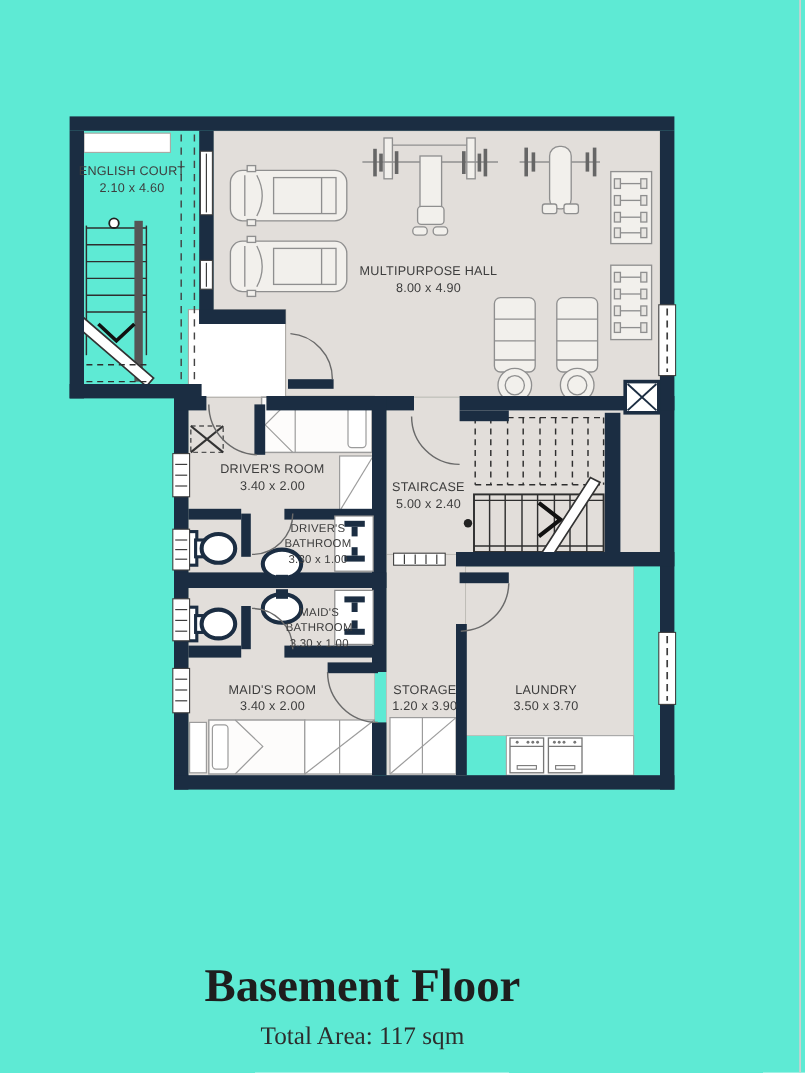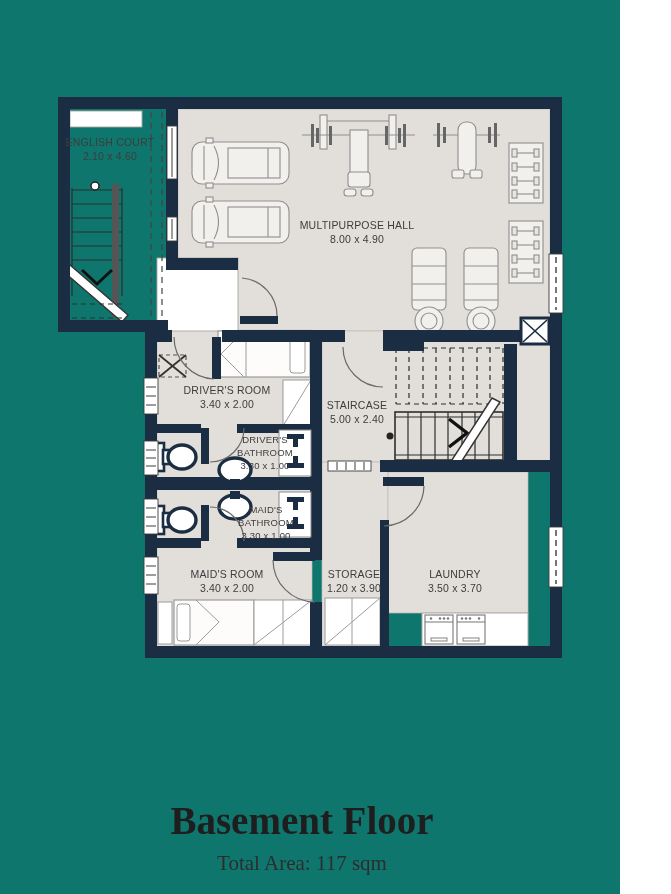--- a/index.html
+++ b/index.html
@@ -1,16 +1,16 @@
 <!DOCTYPE html>
 <html><head>
 <meta charset="utf-8">
 <style>
   html,body{margin:0;padding:0;background:#ffffff;}
-  .page{position:relative;width:620px;height:894px;background:#0f766e;overflow:hidden;
+  .page{position:relative;width:671px;height:894px;background:#5eead4;overflow:hidden;
         font-family:"Liberation Sans",sans-serif;}
   svg{display:block;}
   .wall{fill:#1b2d42;}
   .floor{fill:#e2deda;stroke:#bdbab4;stroke-width:0.7;}
   .whitebox{fill:#ffffff;stroke:#a9a6a1;stroke-width:0.9;}
   .equip{fill:#f2f0ec;stroke:#8f8f8f;stroke-width:1.1;}
   .equipline{stroke:#8f8f8f;stroke-width:1.1;fill:none;}
   .tread{stroke:#2e2e2e;stroke-width:1.2;fill:none;}
   .treaddash{stroke:#2e2e2e;stroke-width:1.2;fill:none;stroke-dasharray:5 4;}
   .fix{fill:#ffffff;stroke:#1b2d42;stroke-width:2.6;}

